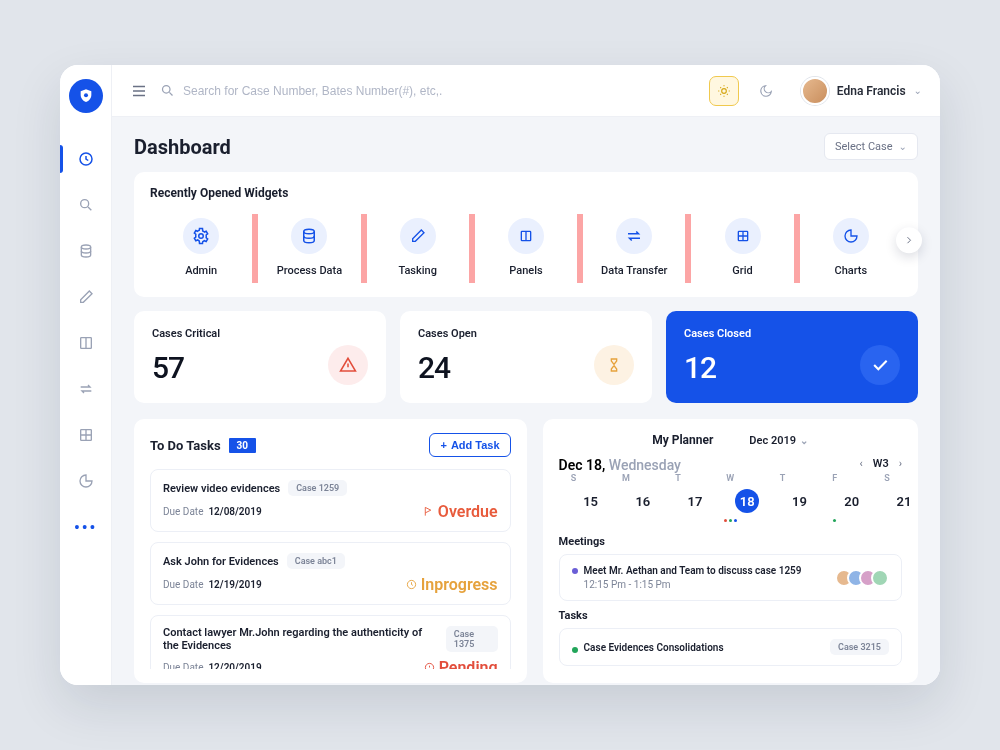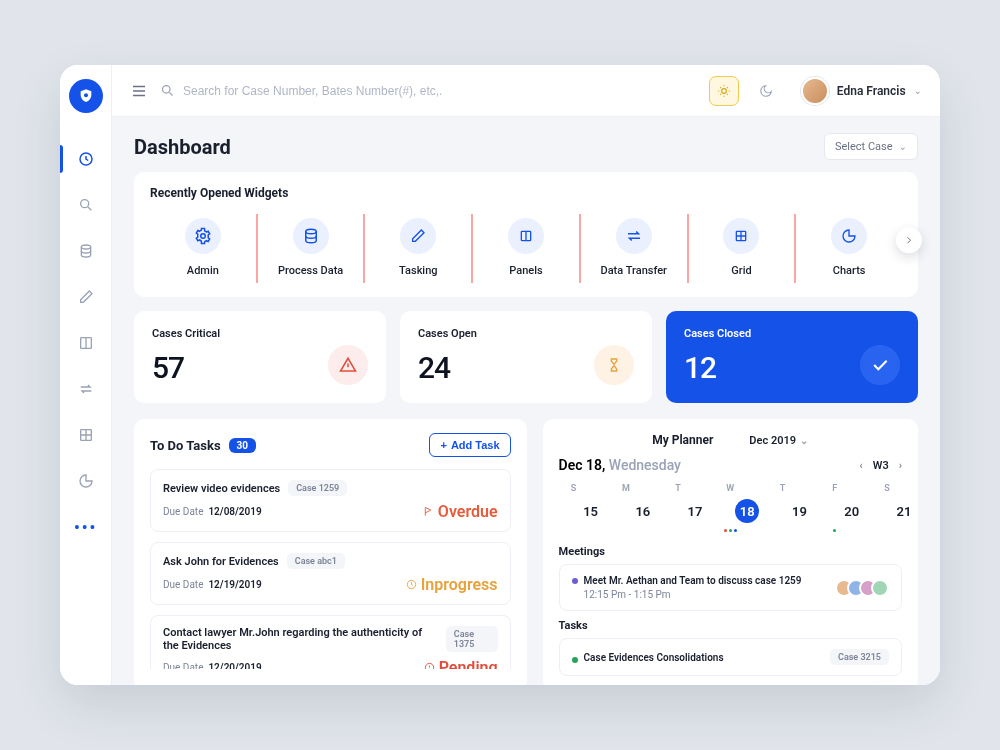--- a/index.html
+++ b/index.html
@@ -87,21 +87,21 @@
   display: flex; align-items: center; gap: 6px;
 }
 
 .card {
   background: #fff; border-radius: 10px; padding: 14px 16px;
 }
 
 .widgets { margin-bottom: 14px; position: relative; }
 .widgets-title { font-size: 12px; font-weight: 700; color: #1a1f2e; margin-bottom: 14px; }
 .widgets-row { display: flex; }
-.widget { flex: 1; display: flex; flex-direction: column; align-items: center; gap: 10px; border-right: 2px solid #fca5a5; padding: 4px 0 6px; }
+.widget { flex: 1; display: flex; flex-direction: column; align-items: center; gap: 10px; border-right: 6px solid #fca5a5; padding: 4px 0 6px; }
 .widget:last-child { border-right: none; }
 .widget-icon {
   width: 36px; height: 36px; border-radius: 50%; background: #eaf0fe;
   display: flex; align-items: center; justify-content: center; color: #1552e8;
 }
 .widget-label { font-size: 11px; font-weight: 500; color: #1a1f2e; }
 .widgets-next {
   position: absolute; right: -4px; top: 50%; transform: translateY(-30%);
   width: 26px; height: 26px; border-radius: 50%; background: #fff;
   box-shadow: 0 4px 12px rgba(20,30,60,.15);
@@ -117,21 +117,21 @@
 .stat.closed .stat-title { color: #fff; }
 .stat.closed .stat-value { color: #fff; }
 .ic-crit { background: #fdecec; color: #e24d3b; }
 .ic-open { background: #fdf2e3; color: #e6a23c; }
 .ic-closed { background: #2964f0; color: #fff; }
 
 .lower { display: flex; gap: 16px; }
 .tasks { flex: 1.05; }
 .tasks-head { display: flex; align-items: center; justify-content: space-between; margin-bottom: 12px; }
 .tasks-title { font-size: 13px; font-weight: 700; color: #1a1f2e; display: flex; align-items: center; gap: 8px; }
-.badge-count { background: #1552e8; color: #fff; font-size: 10px; font-weight: 700; padding: 2px 8px; border-radius: 6px; }
+.badge-count { background: #1552e8; color: #fff; font-size: 10px; font-weight: 700; padding: 2px 8px; border-radius: 1px; }
 .add-task-btn {
   border: 1px solid #1552e8; color: #1552e8; background: #fff;
   border-radius: 6px; padding: 5px 10px; font-size: 11px; font-weight: 600;
   display: flex; align-items: center; gap: 4px; cursor: pointer;
 }
 .task-list { display: flex; flex-direction: column; gap: 10px; max-height: 200px; overflow: hidden; position: relative; margin-top: 8px; }
 .task {
   border: 1px solid #eceff6; border-radius: 8px; padding: 10px 12px;
 }
 .task-row1 { display: flex; align-items: center; gap: 8px; margin-bottom: 6px; }
@@ -145,21 +145,21 @@
 .due strong { color: #1a1f2e; font-weight: 600; }
 .status { font-size: 16px; font-weight: 600; display: flex; align-items: center; gap: 4px; }
 .overdue { color: #e85b3c; }
 .inprogress { color: #e6a23c; }
 .pending { color: #e24d3b; }
 
 .planner { flex: 1; }
 .planner-head { display: flex; justify-content: center; align-items: center; margin-bottom: 10px; }
 .planner-title { font-size: 12px; font-weight: 700; color: #1a1f2e; }
 .month-sel { font-size: 11px; font-weight: 600; color: #1a1f2e; cursor: pointer; display: flex; align-items: center; gap: 4px; padding-left: 36px; }
-.date-row { display: flex; justify-content: space-between; align-items: center; margin-bottom: 10px; }
+.date-row { display: flex; justify-content: space-between; align-items: flex-start; }
 .date-lbl { font-size: 14px; font-weight: 600; }
 .date-lbl .day { color: #9aa2b5; font-weight: 500; }
 .wk-nav { display: flex; align-items: center; gap: 10px; font-size: 11px; color: #6a7185; }
 .wk-nav span { cursor: pointer; }
 .wk-lbl { font-weight: 600; color: #1a1f2e; }
 .cal { display: flex; justify-content: space-between; margin-bottom: 12px; }
 .cal-col { display: flex; flex-direction: column; align-items: center; gap: 6px; width: 30px; }
 .cal-dow { font-size: 9px; color: #9aa2b5; font-weight: 600; }
 .cal-day { font-size: 13px; font-weight: 600; color: #1a1f2e; width: 24px; height: 24px; display: flex; align-items: center; justify-content: center; border-radius: 50%; cursor: pointer; margin-left: 34px; }
 .cal-day.active { background: #1552e8; color: #fff; }

